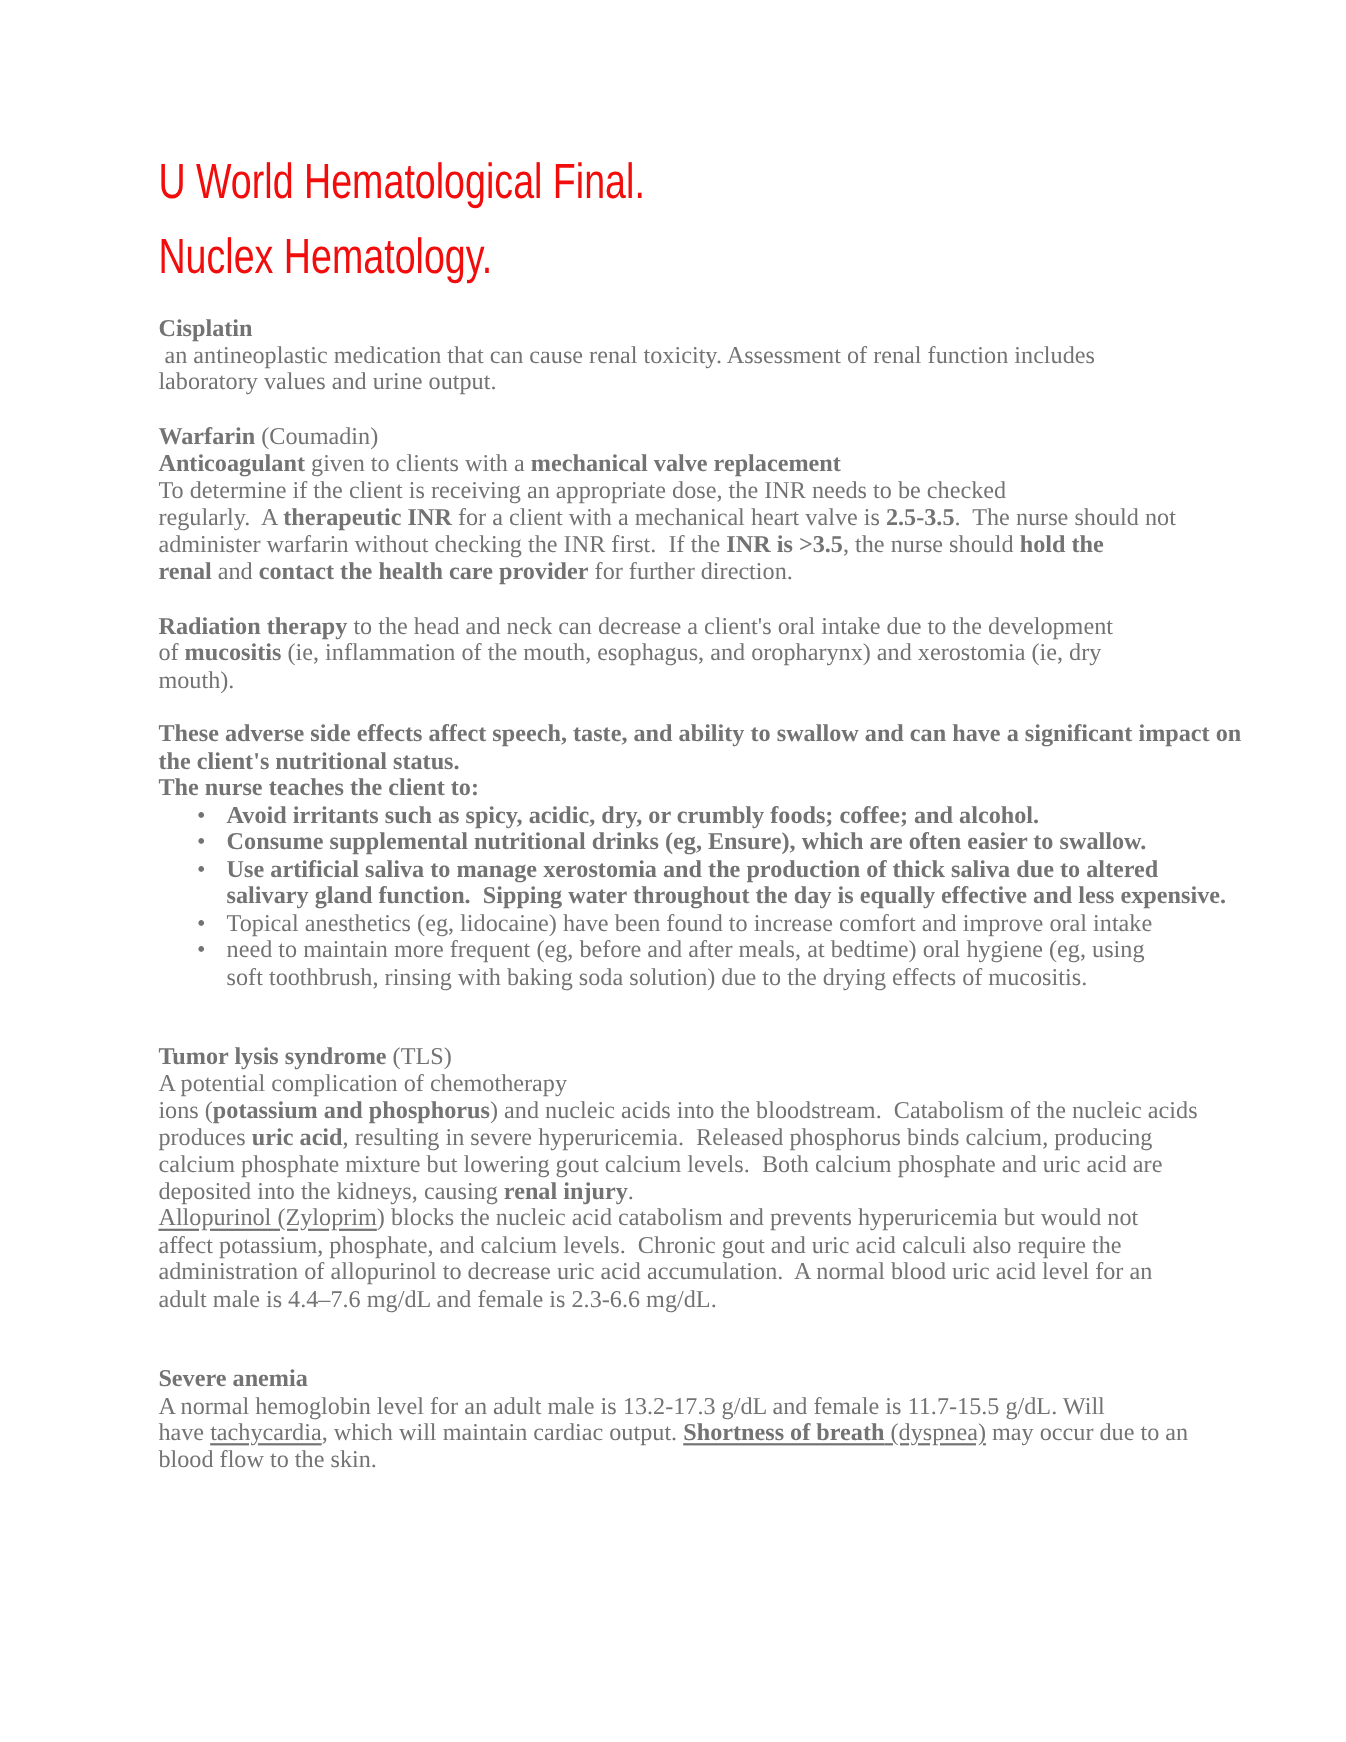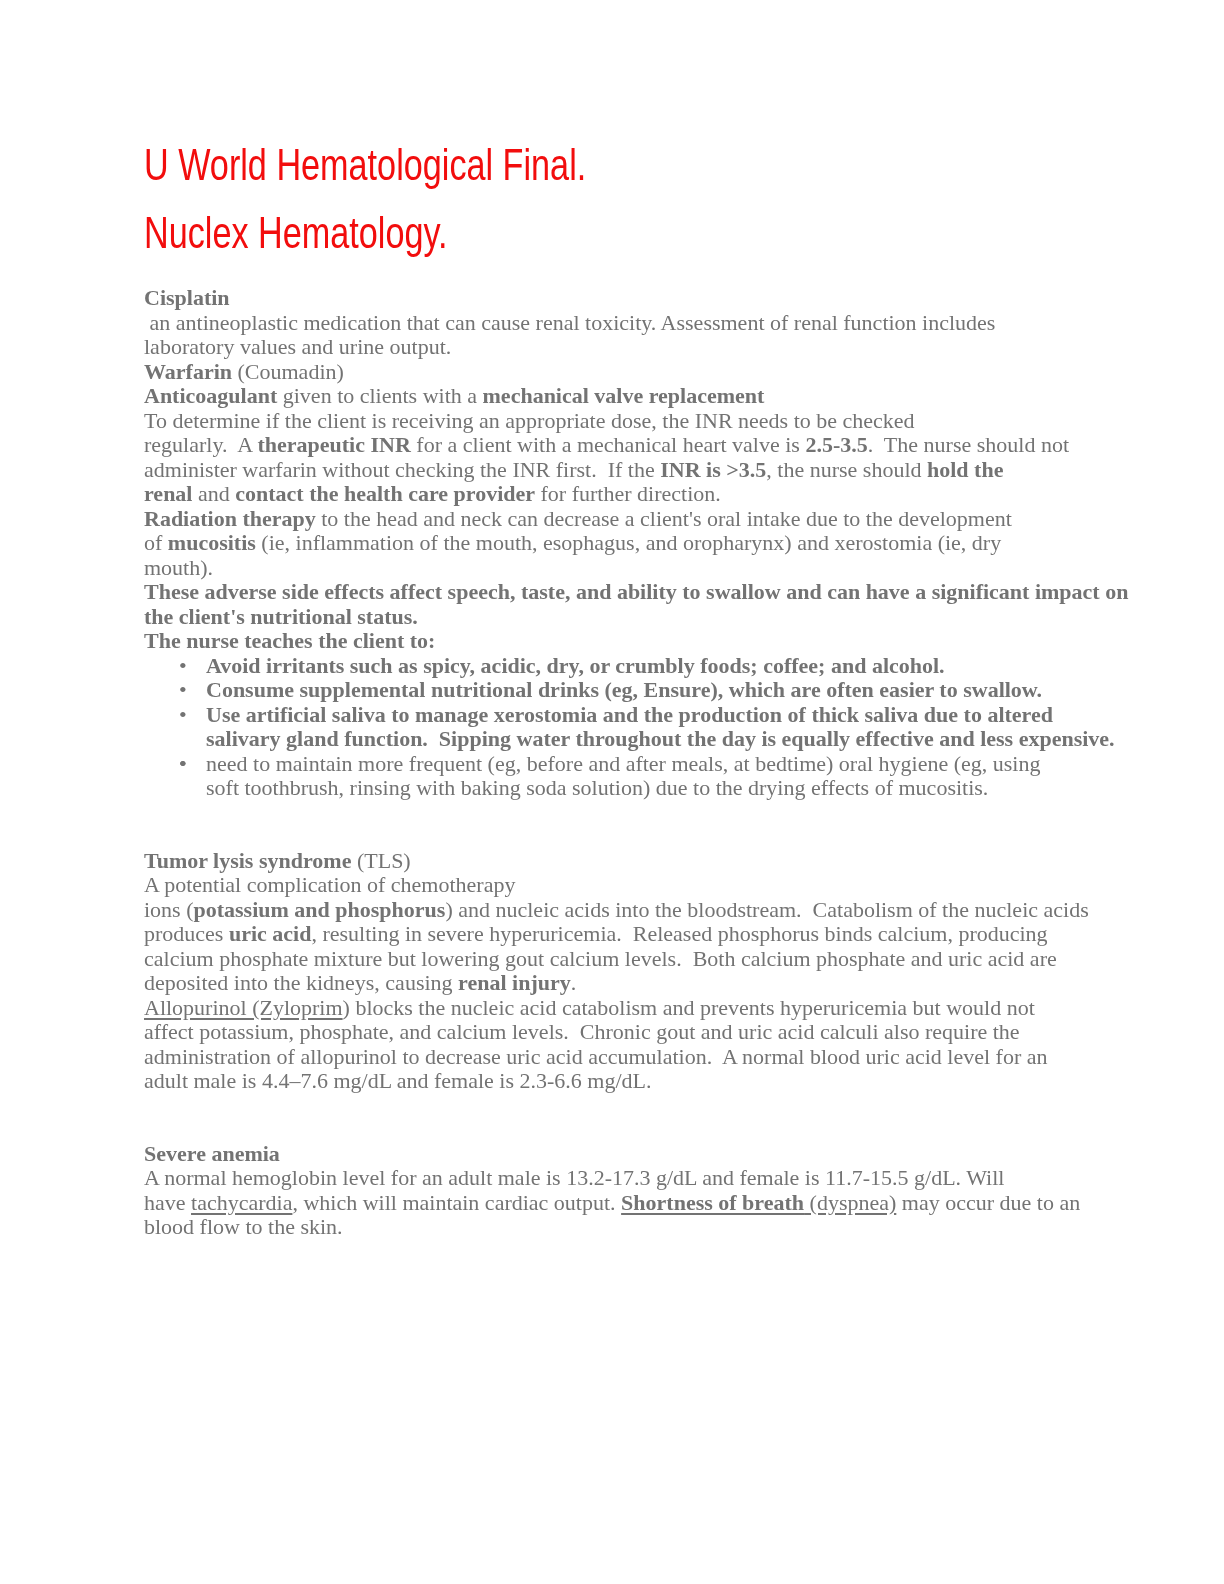--- a/index.html
+++ b/index.html
@@ -20,21 +20,21 @@
   .doc-title {
     font-family: "Liberation Sans", sans-serif;
     font-size: 45px;
     line-height: 50px;
     font-weight: normal;
     white-space: pre;
     transform: scaleX(0.76);
     transform-origin: left center;
   }
   .doc-title.second { margin-top: 18px; }
-  .block { }
+  .block { margin-top: 25px; }
   .block.gap-none { margin-top: 0; }
   .block.gap-lg { margin-top: 48px; }
   .block.gap-first { margin-top: 28px; }
   .line {
     font-size: 22px;
     line-height: 24.5px;
     white-space: pre;
     color: #737373;
   }
   .line .b { font-weight: bold; }
@@ -75,21 +75,21 @@
         <div class="block">
           <div class="line"><span class="b ">These adverse side effects affect speech, taste, and ability to swallow and can have a significant impact on</span></div>
           <div class="line"><span class="b ">the client's nutritional status.</span></div>
           <div class="line"><span class="b ">The nurse teaches the client to:</span></div>
         </div>
         <div class="block gap-none">
           <div class="line b-line"><span class="marker">•</span><span class="b ">Avoid irritants such as spicy, acidic, dry, or crumbly foods; coffee; and alcohol.</span></div>
           <div class="line b-line"><span class="marker">•</span><span class="b ">Consume supplemental nutritional drinks (eg, Ensure), which are often easier to swallow.</span></div>
           <div class="line b-line"><span class="marker">•</span><span class="b ">Use artificial saliva to manage xerostomia and the production of thick saliva due to altered</span></div>
           <div class="line b-line"><span class="b ">salivary gland function.  Sipping water throughout the day is equally effective and less expensive.</span></div>
-          <div class="line b-line"><span class="marker">•</span></div>
+          <div class="line b-line"><span class="marker">•</span><span class="">Topical anesthetics (eg, lidocaine) have been found to increase comfort and improve oral intake</span></div>
           <div class="line b-line"><span class="marker">•</span><span class="">need to maintain more frequent (eg, before and after meals, at bedtime) oral hygiene (eg, using</span></div>
           <div class="line b-line"><span class="">soft toothbrush, rinsing with baking soda solution) due to the drying effects of mucositis.</span></div>
         </div>
         <div class="block gap-lg">
           <div class="line"><span class="b ">Tumor lysis syndrome</span><span class=""> (TLS)</span></div>
           <div class="line"><span class="">A potential complication of chemotherapy</span></div>
           <div class="line"><span class="">ions (</span><span class="b ">potassium and phosphorus</span><span class="">) and nucleic acids into the bloodstream.  Catabolism of the nucleic acids</span></div>
           <div class="line"><span class="">produces </span><span class="b ">uric acid</span><span class="">, resulting in severe hyperuricemia.  Released phosphorus binds calcium, producing</span></div>
           <div class="line"><span class="">calcium phosphate mixture but lowering gout calcium levels.  Both calcium phosphate and uric acid are</span></div>
           <div class="line"><span class="">deposited into the kidneys, causing </span><span class="b ">renal injury</span><span class="">.</span></div>

